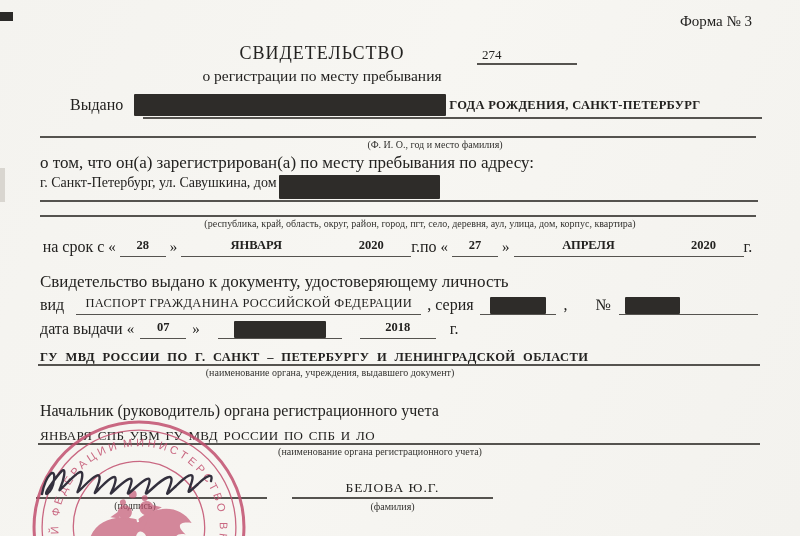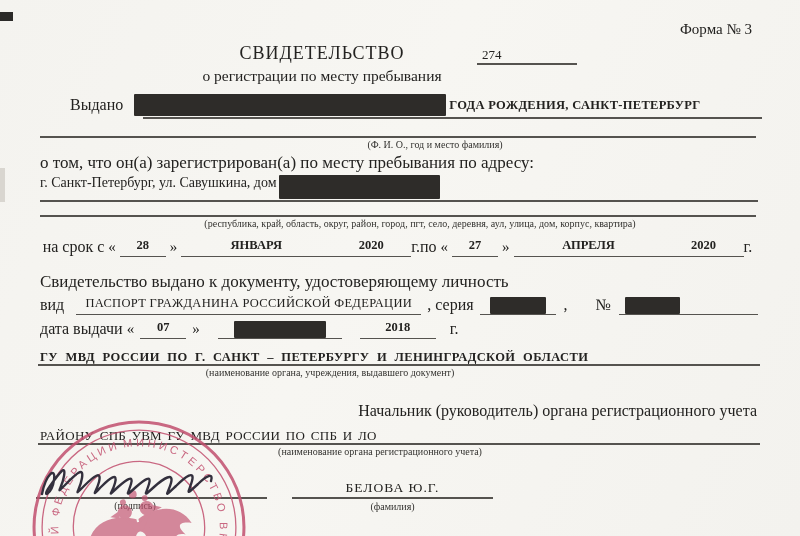--- a/index.html
+++ b/index.html
@@ -11,21 +11,21 @@
   }
   .abs{position:absolute;}
   .rule{position:absolute;height:1.5px;background:#55534f;}
   .caption{position:absolute;font-size:10px;color:#33322f;text-align:center;white-space:nowrap;}
   .redact{background:#2e2c29;border-radius:1px;display:inline-block;vertical-align:bottom;}
   .caps{letter-spacing:.3px;white-space:nowrap;}
   .ufield{border-bottom:1.5px solid #55534f;text-align:center;white-space:nowrap;}
   .row{position:absolute;display:flex;align-items:flex-end;}
   .speck{position:absolute;background:#2b2a28;}
   
-  .form-label{top:13px;right:48px;font-size:15px;margin-top:8px;}
+  .form-label{top:13px;right:48px;font-size:15px;}
   .title-wrap{top:43px;left:122px;width:400px;text-align:center;}
   .title-main{font-size:18px;letter-spacing:1px;}
   .title-sub{font-size:15.5px;margin-top:3px;}
   .cert-num{top:47px;left:482px;font-size:13px;}
   .cert-num-rule{top:63px;left:477px;width:100px;}
   
   .issued-row{left:70px;top:94px;right:40px;}
   .issued-label{font-size:16px;padding-bottom:2px;}
   .issued-bar{width:312px;height:22px;margin-left:11px;}
   .issued-suffix{font-size:12.5px;font-weight:bold;letter-spacing:.3px;padding-bottom:3px;margin-left:3px;white-space:nowrap;}
@@ -64,21 +64,21 @@
   .q{font-size:15px;padding-bottom:1px;margin:0 4px;}
   .iday{width:46px;margin:0 2px;}
   .idate-bar-field{width:124px;margin-left:14px;border-bottom:1.5px solid #55534f;text-align:center;}
   .idate-bar-field .redact{width:92px;height:17px;}
   .iyear{width:76px;margin-left:18px;}
   .gsuf{margin-left:14px;padding-bottom:1px;font-size:16px;}
   .authority{left:40px;top:350px;font-size:12.5px;font-weight:bold;letter-spacing:.4px;word-spacing:4px;white-space:nowrap;}
   .auth-rule{top:364px;left:38px;right:40px;width:auto;}
   .auth-caption{top:367px;left:160px;width:340px;}
   
-  .head-row{left:40px;top:402px;right:43px;flex-direction:column;}
+  .head-row{left:40px;top:402px;right:43px;}
   .head-row .lab{font-size:16px;padding-bottom:2px;white-space:nowrap;}
   .office1{flex:1;font-size:13px;padding-bottom:3px;margin-left:8px;text-align:center;}
   .office2{left:40px;top:428px;font-size:13px;letter-spacing:.3px;word-spacing:2px;white-space:nowrap;}
   .head-rule2{top:443px;left:38px;right:40px;width:auto;}
   .head-caption{top:446px;left:230px;width:300px;}
   
   .sign-rule{top:497px;left:36px;width:231px;}
   .sign-caption{top:500px;left:70px;width:130px;}
   .surname-rule{top:497px;left:292px;width:201px;}
   .surname{top:480px;left:292px;width:201px;text-align:center;font-size:13.5px;letter-spacing:1px;position:absolute;}
@@ -164,21 +164,21 @@
     <span class="gsuf">г.</span>
   </div>
 
   <div class="abs authority">ГУ МВД РОССИИ ПО Г. САНКТ – ПЕТЕРБУРГУ И ЛЕНИНГРАДСКОЙ ОБЛАСТИ</div>
   <div class="rule auth-rule"></div>
   <div class="caption auth-caption">(наименование органа, учреждения, выдавшего документ)</div>
 
   <div class="row head-row">
     <span class="lab">Начальник (руководитель) органа регистрационного учета</span>
   </div>
-  <div class="abs office2">РАЙОНУ СПБ УВМ ГУ МВД РОССИИ ПО СПБ И ЛО</div>
+  <div class="abs office2">ЯНВАРЯ СПБ УВМ ГУ МВД РОССИИ ПО СПБ И ЛО</div>
   <div class="rule head-rule2"></div>
   <div class="caption head-caption">(наименование органа регистрационного учета)</div>
 
   <div class="rule sign-rule"></div>
   <div class="caption sign-caption">(подпись)</div>
   <div class="surname">БЕЛОВА Ю.Г.</div>
   <div class="rule surname-rule"></div>
   <div class="caption surname-caption">(фамилия)</div>
 
   <svg class="stamp" viewBox="0 0 220 220">

